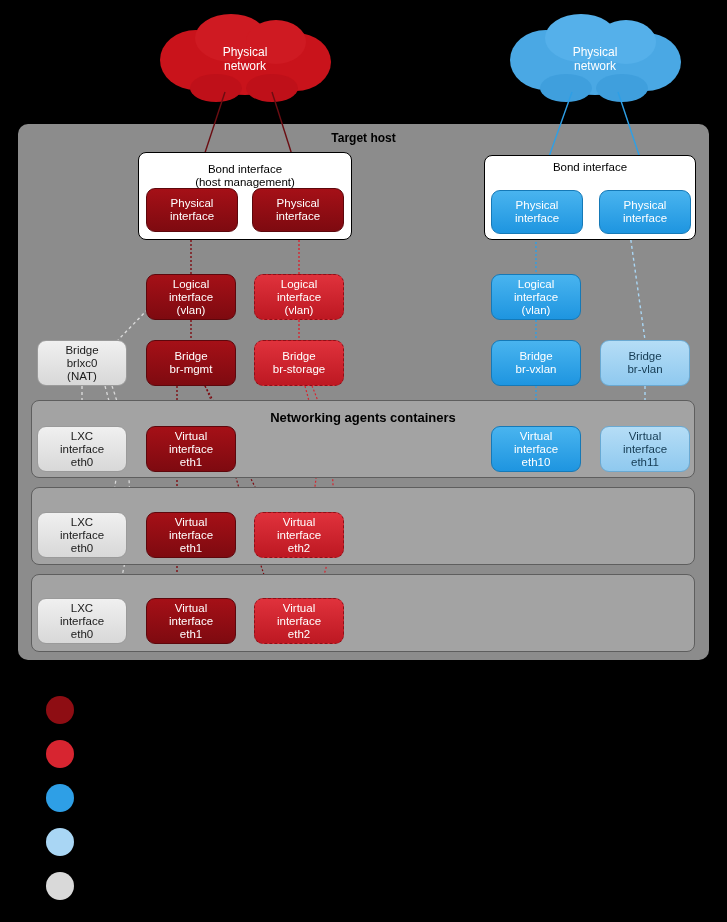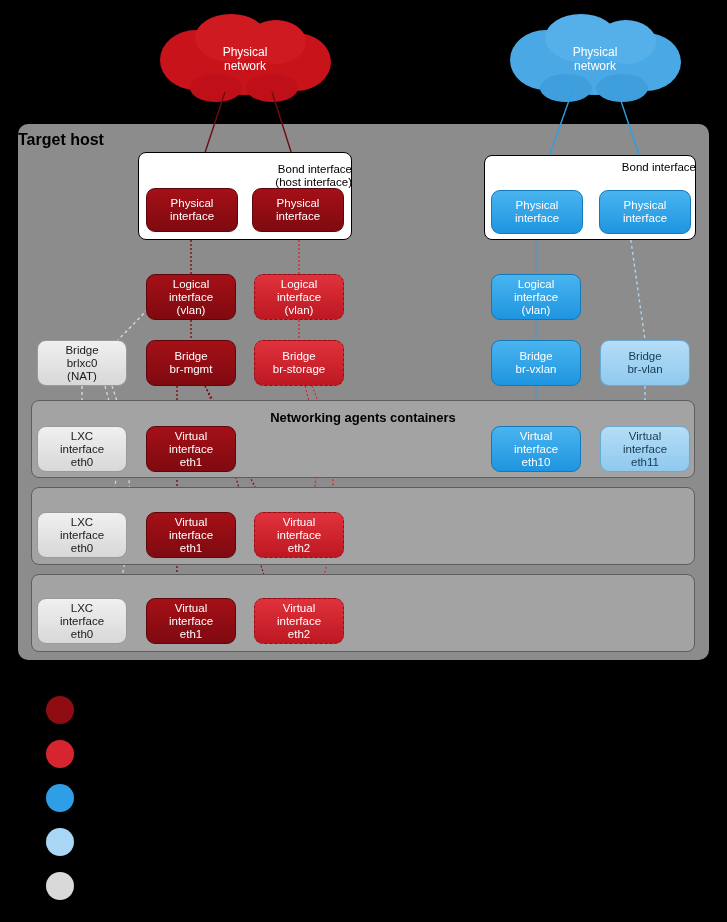--- a/index.html
+++ b/index.html
@@ -23,22 +23,23 @@
   .abs { position: absolute; box-sizing: border-box; }
 
   
   .host-panel {
     background: #8c8c8c;
     border-radius: 10px;
   }
   .host-title {
     position: absolute;
     width: 100%;
+    text-align: center;
     color: #000;
-    font-size: 16px;
+    font-size: 12px;
     font-weight: bold;
   }
 
   
   .group-box {
     background: #a3a3a3;
     border: 1px solid #5e5e5e;
     border-radius: 8px;
   }
   .group-title {
@@ -52,21 +53,21 @@
 
   
   .bond-box {
     background: #ffffff;
     border: 1px solid #000000;
     border-radius: 8px;
   }
   .bond-label {
     position: absolute;
     width: 100%;
-    text-align: right;
+    text-align: center;
     color: #000;
     font-size: 11.5px;
     line-height: 13px;
   }
 
   
   .node {
     border-radius: 9px;
     display: flex;
     align-items: center;
@@ -200,21 +201,21 @@
     <path d="M105,386 C120,440 120,470 110,512" stroke="#d9d9d9" stroke-width="1.3" fill="none" stroke-dasharray="3,3"></path>
     <path d="M112,386 C135,450 135,550 115,598" stroke="#d9d9d9" stroke-width="1.3" fill="none" stroke-dasharray="3,3"></path>
 
     <path d="M536,386 L536,426" stroke="#2e9fe6" stroke-width="1.4" fill="none" stroke-dasharray="2,2"></path>
     <path d="M645,386 L645,426" stroke="#a9d6f4" stroke-width="1.4" fill="none" stroke-dasharray="3,3"></path>
   </svg>
 
   <div class="abs bond-box" style="left:138px; top:152px; width:214px; height:88px;"></div>
   <div class="abs bond-label" style="left:138px; top:163px; width:214px;">
     <div>Bond interface</div>
-      <div>(host interface)</div>
+      <div>(host management)</div>
   </div>
 
   <div class="abs bond-box" style="left:484px; top:155px; width:212px; height:85px;"></div>
   <div class="abs bond-label" style="left:484px; top:161px; width:212px;">
     <div>Bond interface</div>
   </div>
 
   <div class="abs node dark-red" style="left:146px; top:188px; width:92px; height:44px;">
     <span>Physical<br>interface</span>
   </div>

